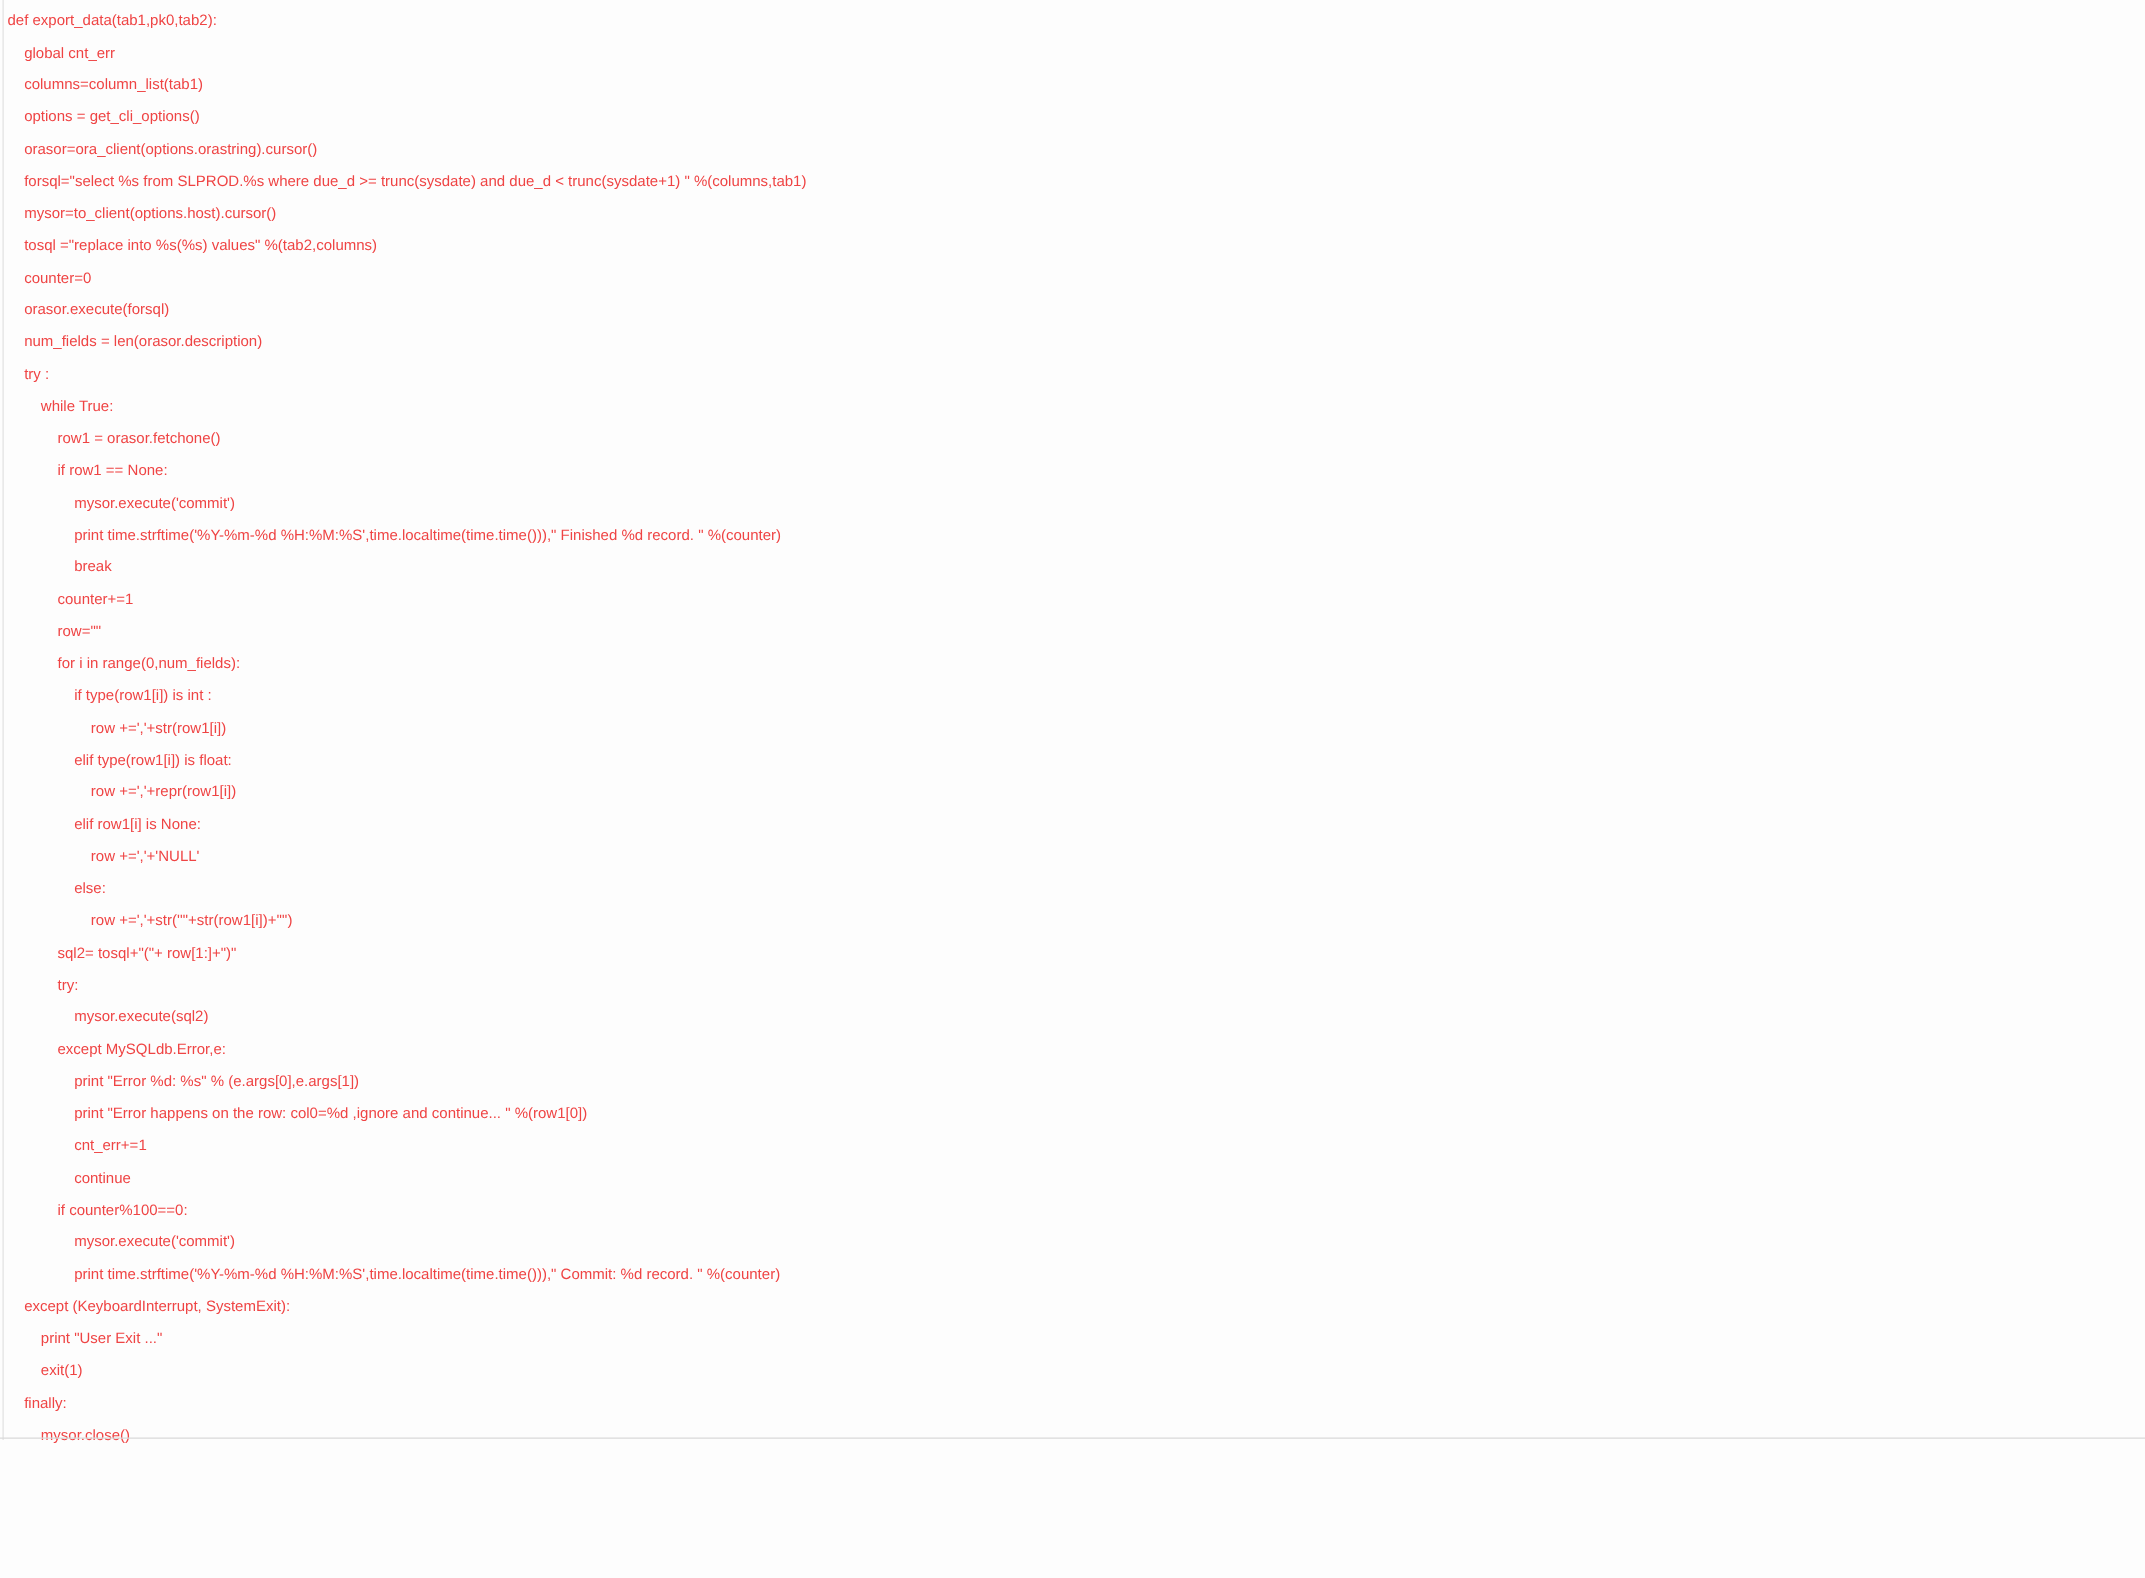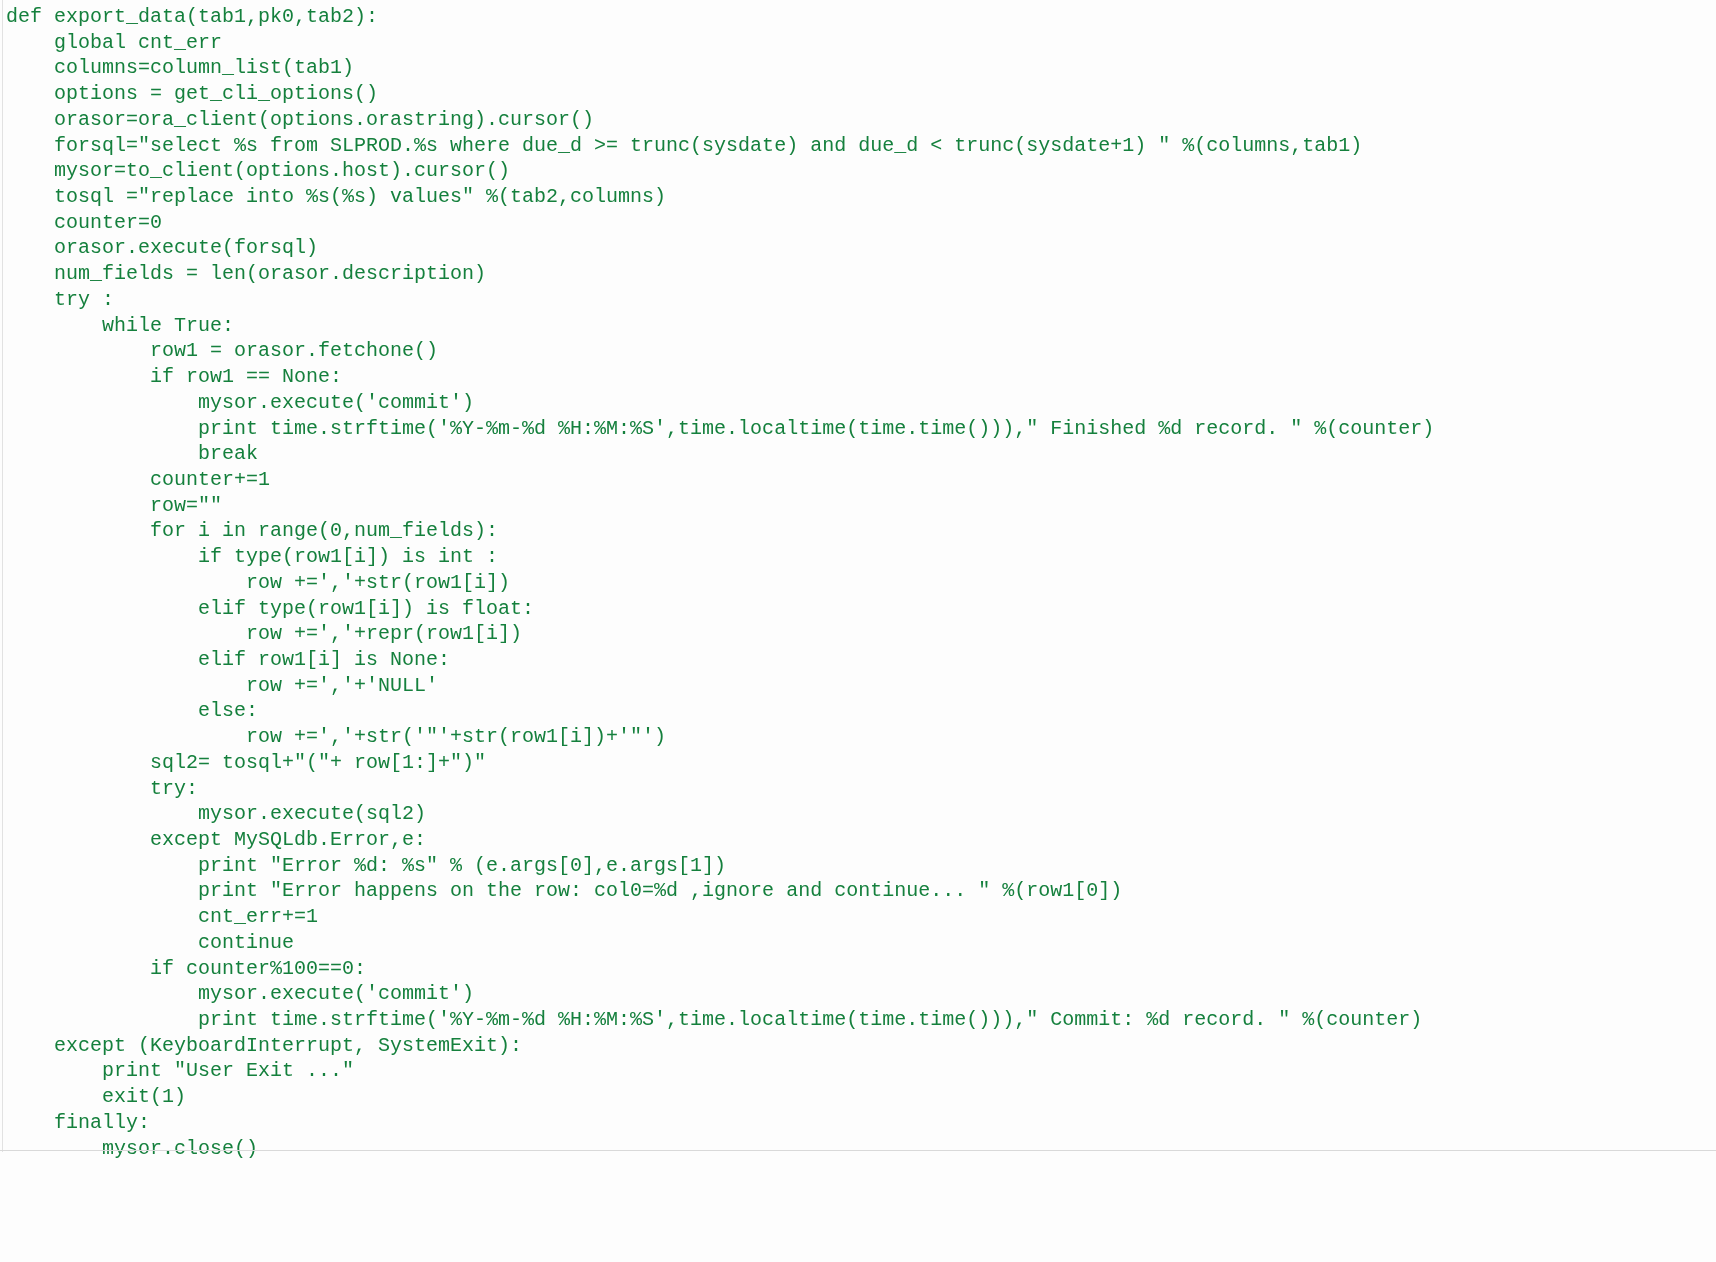--- a/index.html
+++ b/index.html
@@ -42,25 +42,25 @@
     left: 0;
     top: 0;
     width: 1716px;
     padding: 4px 0 0 0;
     margin: 0;
     box-sizing: border-box;
   }
   .code-line {
     display: block;
     white-space: pre;
-    font-family: Liberation Mono, monospace;
-    font-size: 20px;
+    font-family: Liberation Sans, sans-serif;
+    font-size: 12px;
     line-height: 25.72px;
     height: 25.72px;
-    color: #15803d;
+    color: #ef4444;
     letter-spacing: 0px;
     padding-left: 6px;
     -webkit-font-smoothing: antialiased;
   }
 </style>
 </head>
 <body>
 
 <div id="screenshot" style="background: rgb(253, 253, 253);">
 

